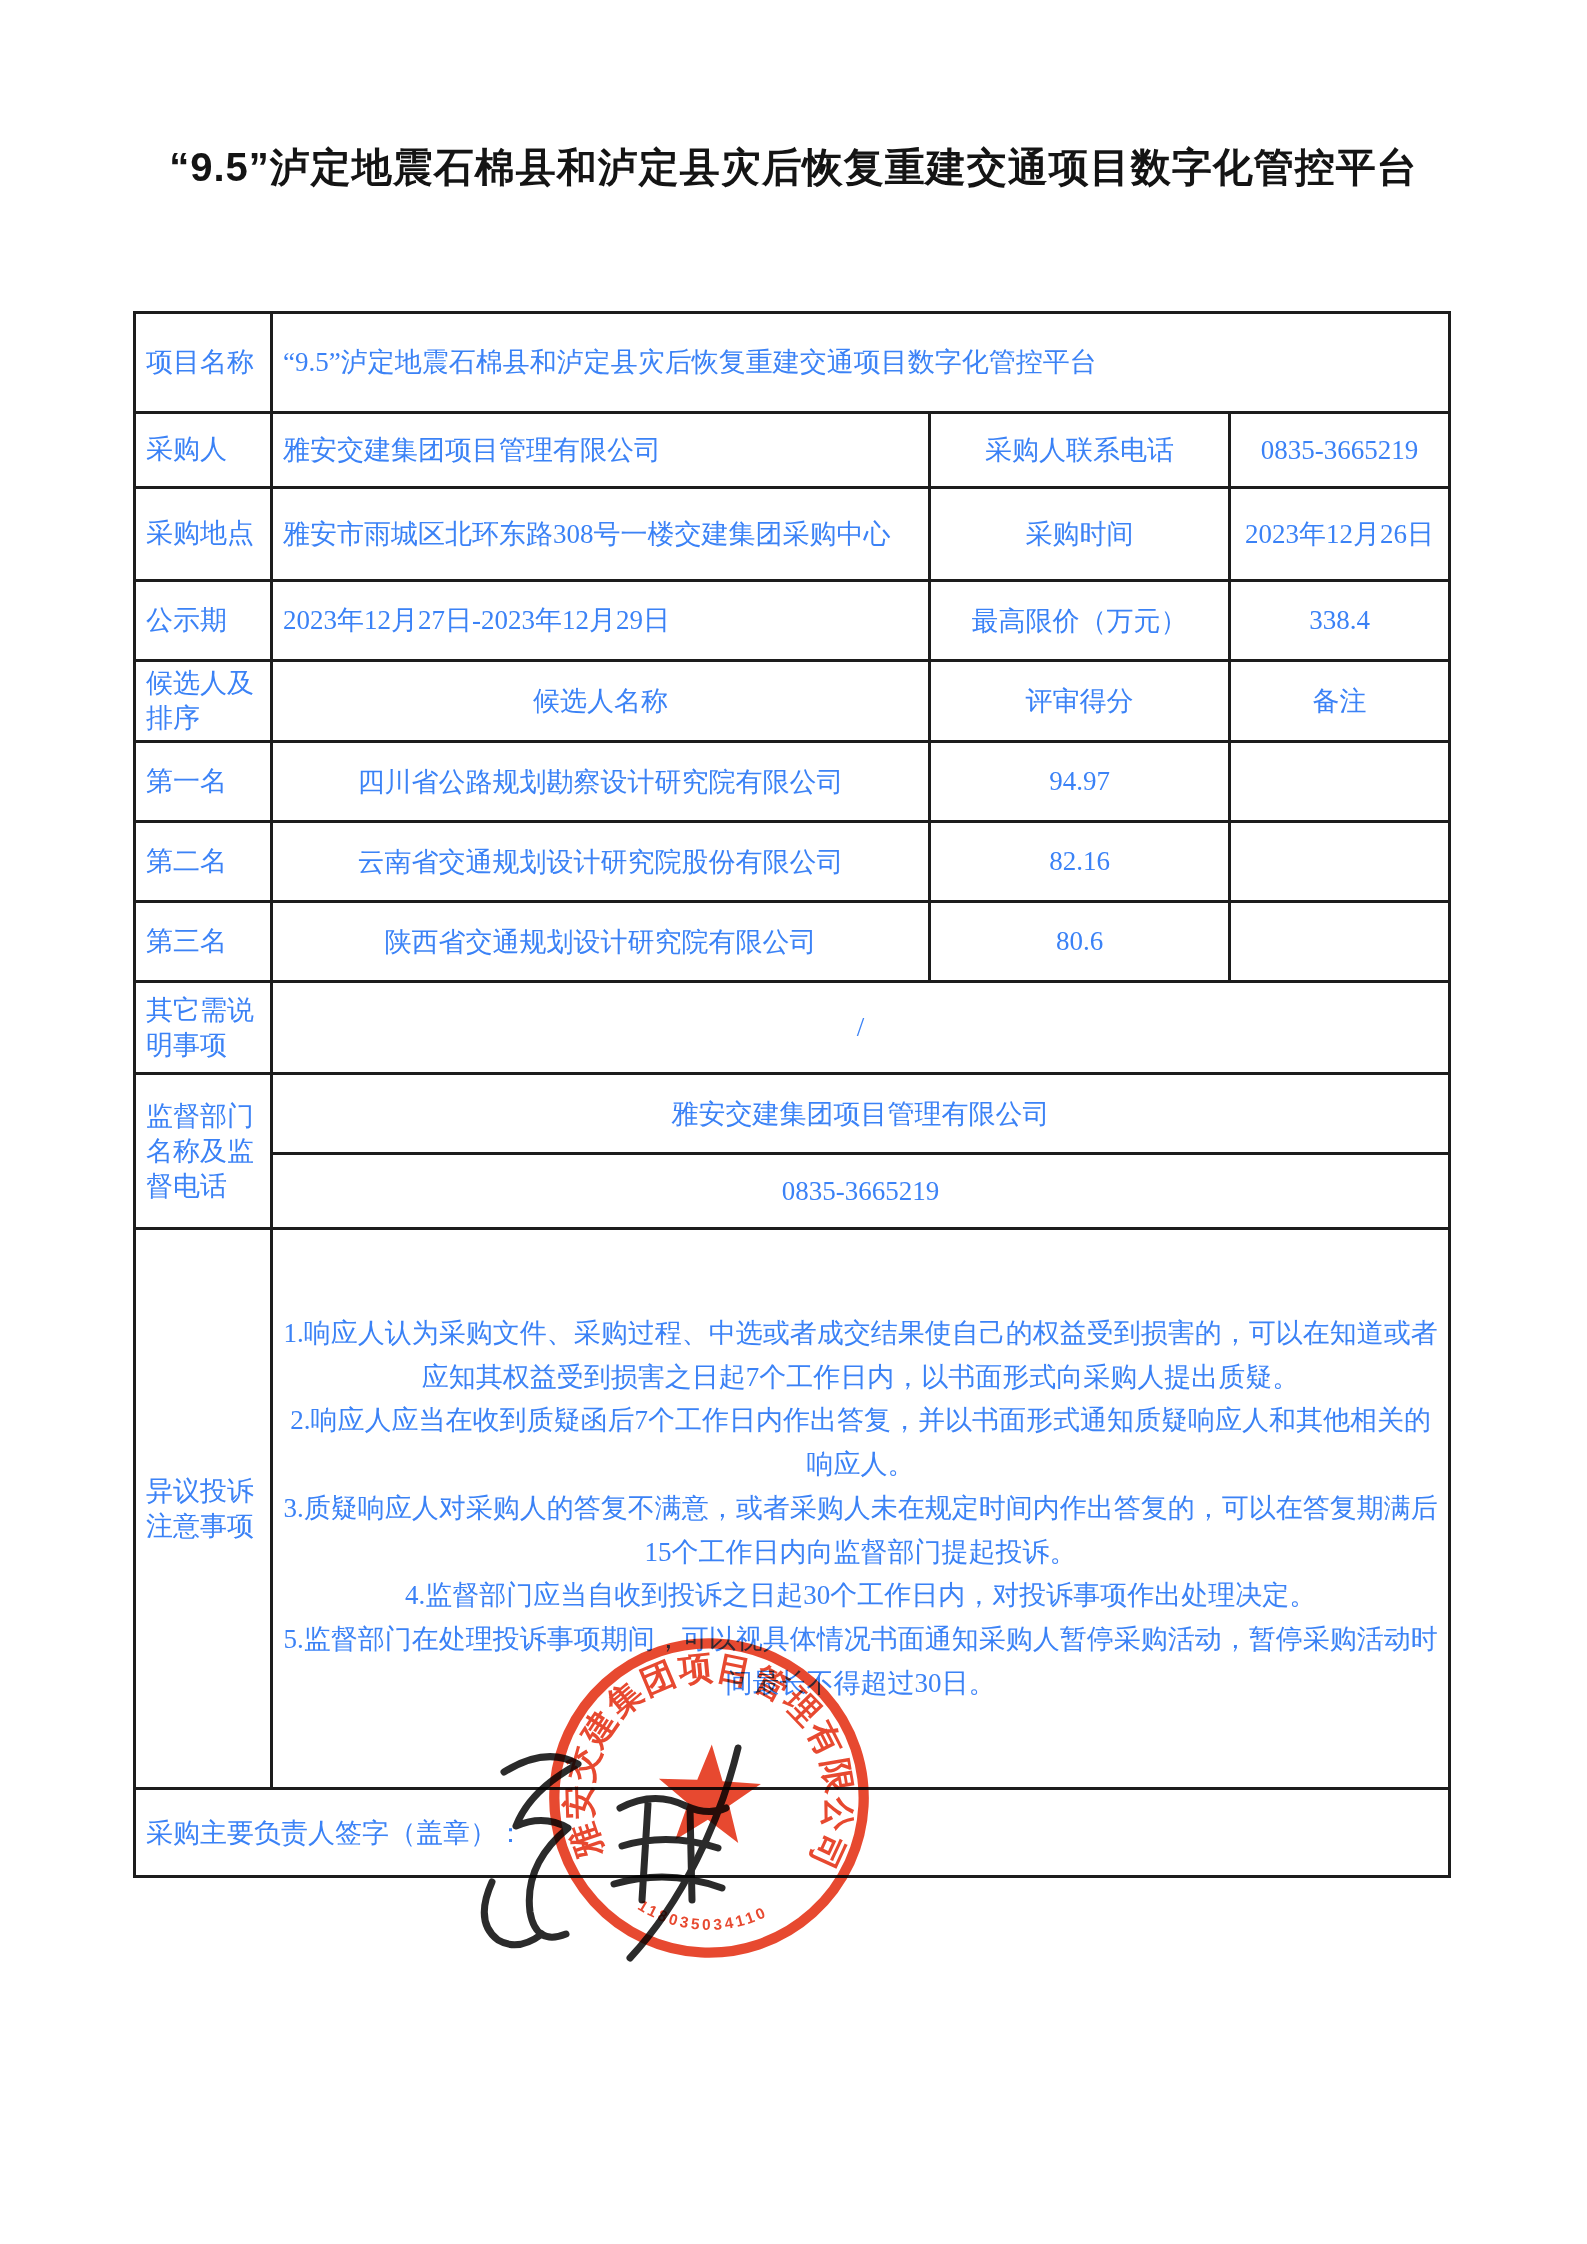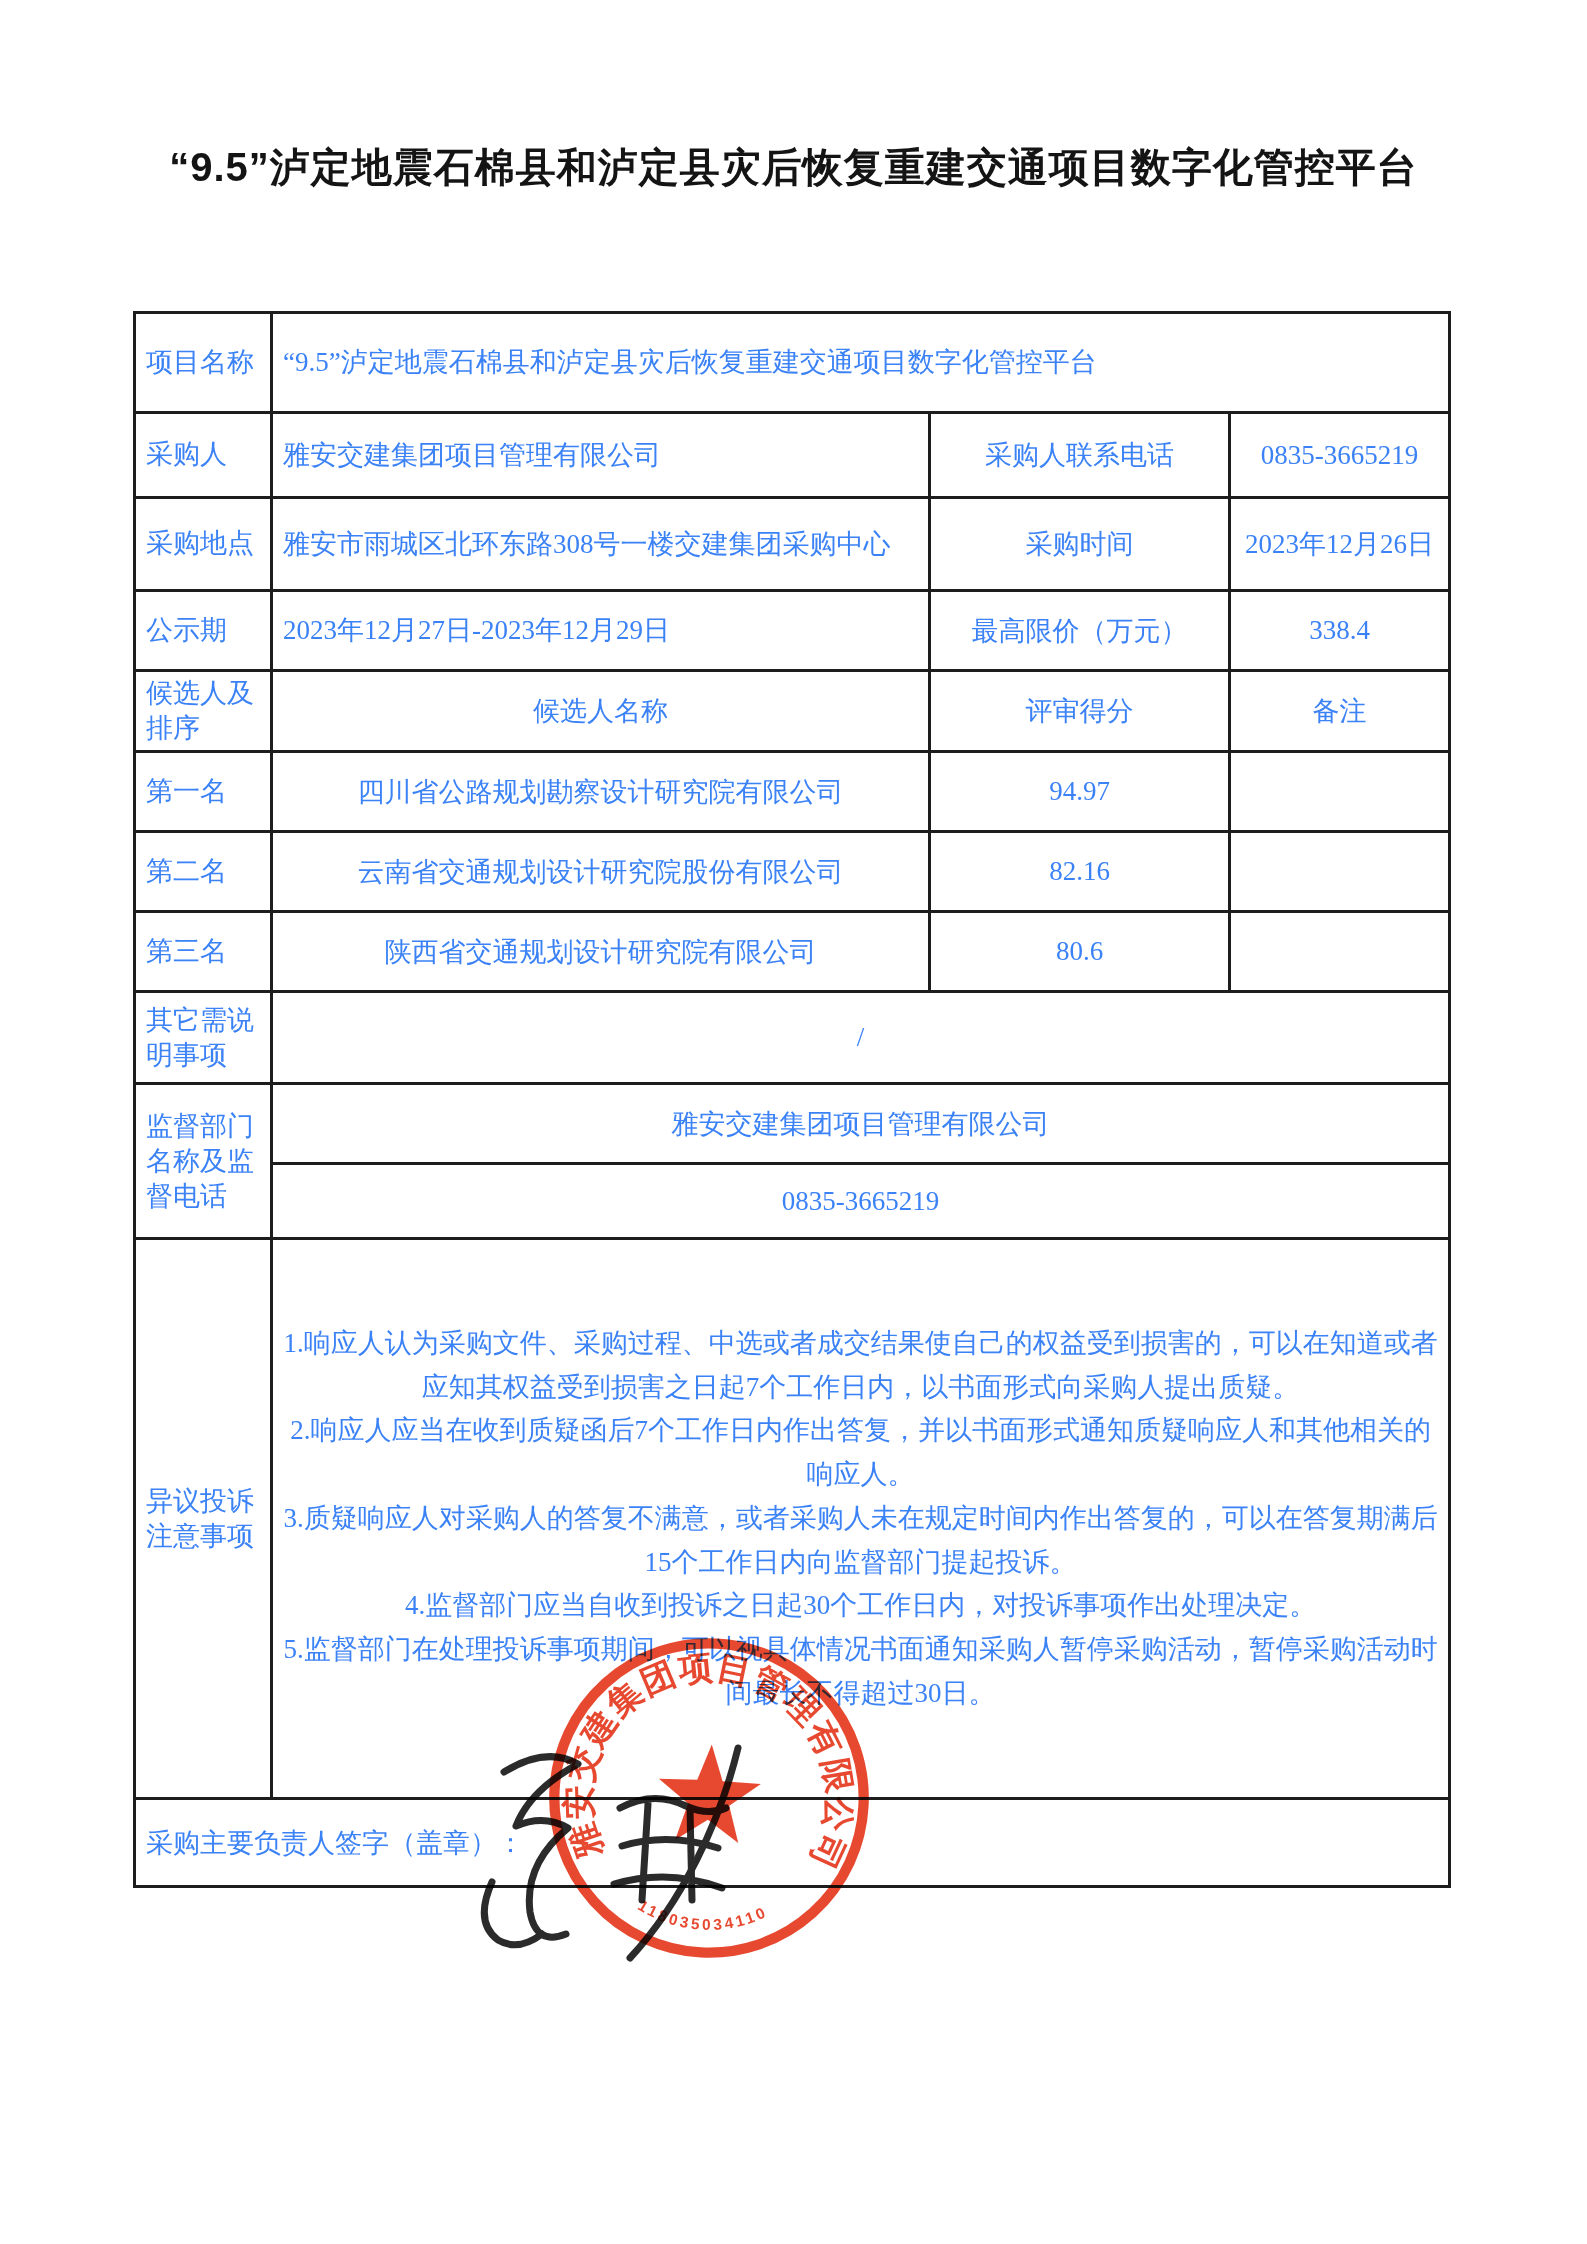--- a/index.html
+++ b/index.html
@@ -50,21 +50,21 @@
   .notice-cell {
     text-align: center;
     padding: 10px 16px;
     line-height: 1.62;
     font-size: 27px;
   }
   .notice-cell .para { margin: 0; }
   .sig-cell { text-align: left; padding-left: 10px; font-size: 27px; }
 
   .r-project    { height: 100px; }
-  .r-purchaser  { height: 85px; }
+  .r-purchaser  { height: 75px; }
   .r-location   { height: 93px; }
   .r-publicity  { height: 80px; }
   .r-candhead   { height: 78px; }
   .r-rank       { height: 80px; }
   .r-other      { height: 92px; padding-left: 44px; }
   .r-super1     { height: 80px; }
   .r-super2     { height: 75px; }
   .r-notice     { height: 560px; }
   .r-sign       { height: 88px; }
 

